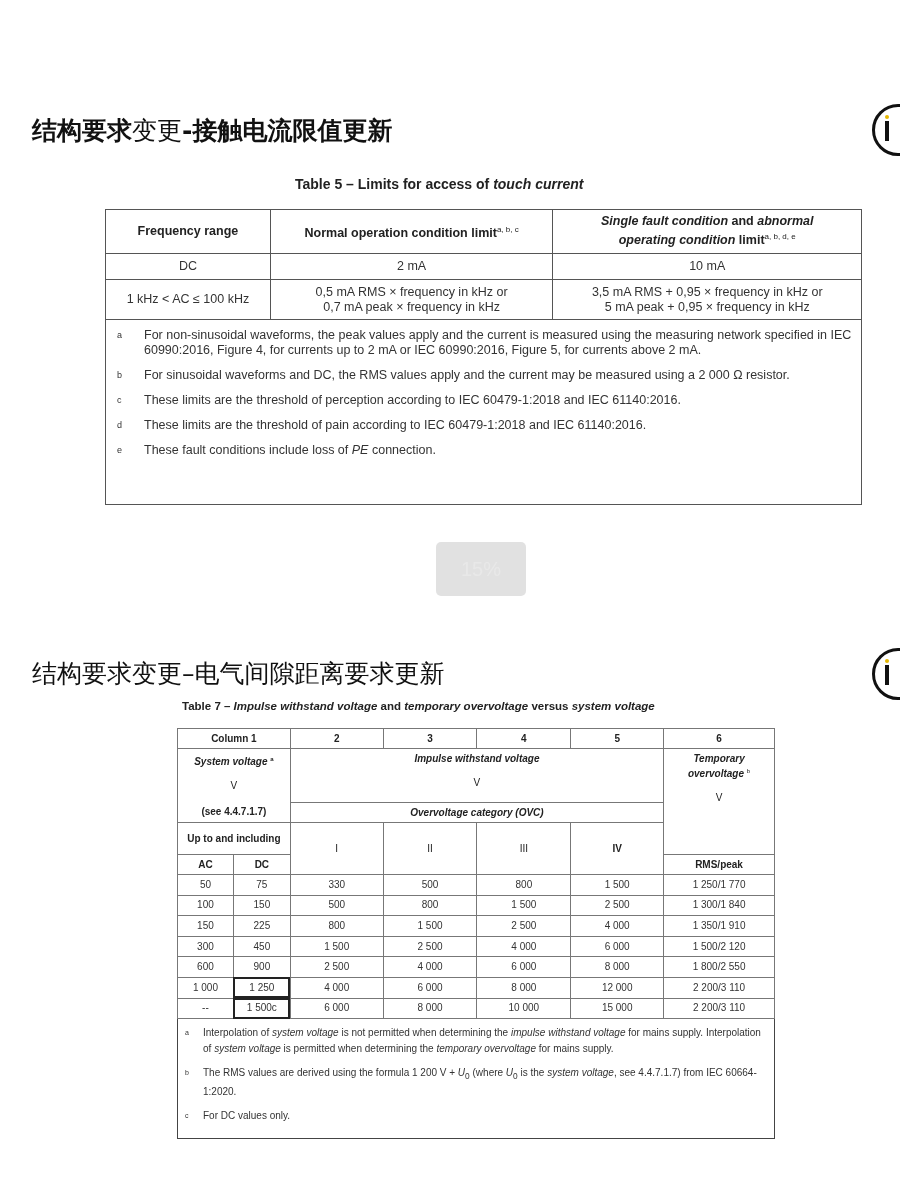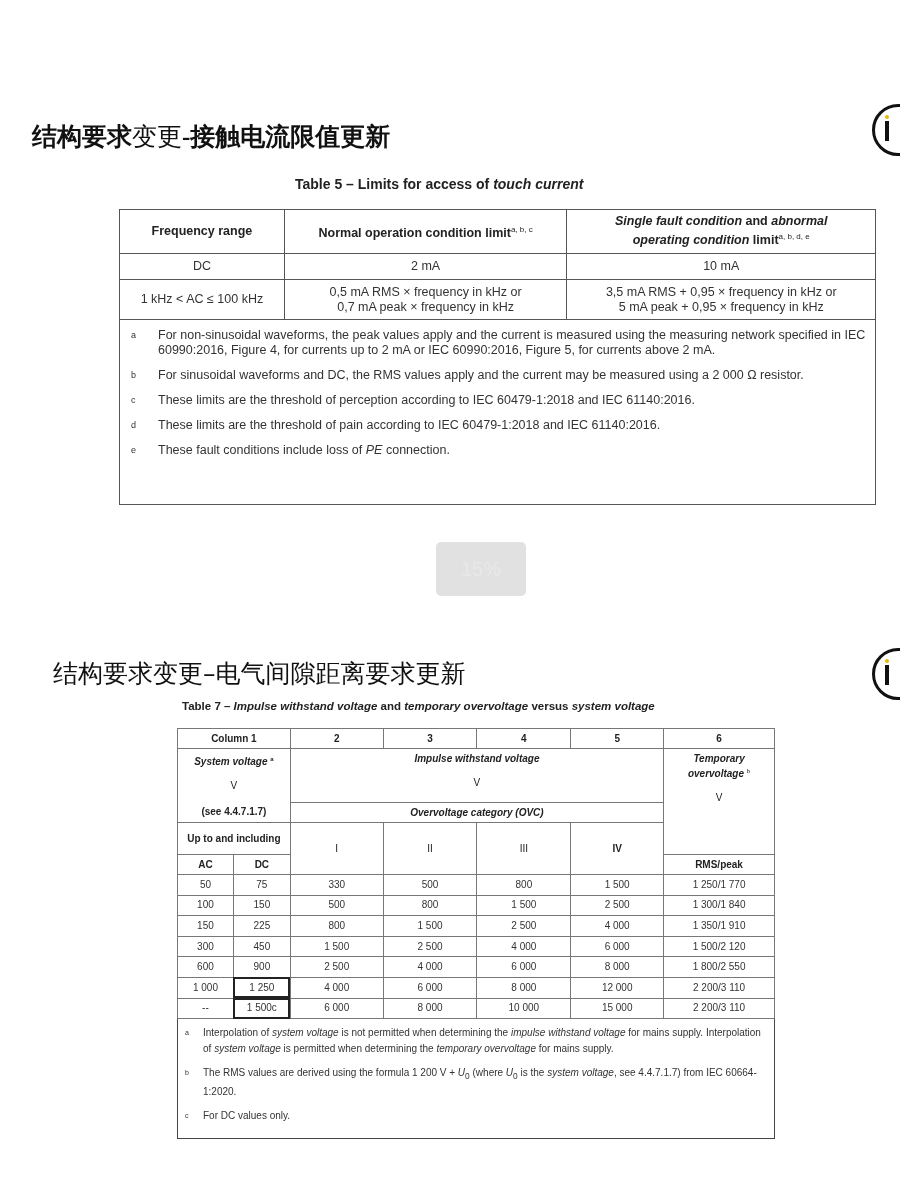--- a/index.html
+++ b/index.html
@@ -5,41 +5,41 @@
   html, body { margin:0; padding:0; background:#ffffff; }
   body { width:900px; height:1200px; position:relative; overflow:hidden; font-family:"Liberation Sans", sans-serif; color:#1a1a1a; }
   .section-title { position:absolute; left:32px; font-size:25px; font-weight:bold; color:#111; letter-spacing:0px; font-family:"DejaVu Sans", sans-serif; }
   .section-title.light { font-weight:normal; }
   .logo-circle { position:absolute; right:-24px; width:46px; height:46px; border:3px solid #111; border-radius:50%; }
   .logo-circle .dot { position:absolute; left:10px; top:8px; width:4px; height:4px; background:#e6b800; border-radius:50%; }
   .logo-circle .bar { position:absolute; left:10px; top:14px; width:4px; height:20px; background:#111; }
   .table-caption { position:absolute; font-weight:bold; color:#222; white-space:nowrap; }
   table { border-collapse:collapse; position:absolute; }
   
-  #t5 { left:119px; top:209px; width:757px; font-size:12.5px; color:#333; }
+  #t5 { left:105px; top:209px; width:757px; font-size:12.5px; color:#333; }
   #t5 td, #t5 th { border:1.5px solid #555; text-align:center; padding:0 4px; line-height:15px; }
   #t5 th { font-weight:bold; color:#222; }
   #t5 sup { font-size:8px; font-weight:normal; }
   #t5 .notes-cell { text-align:left; padding:8px 8px 6px 8px; font-size:12.5px; }
   .note { display:flex; margin-bottom:10px; line-height:15px; }
   .note .mk { width:27px; flex:none; font-size:9px; padding-left:3px; }
   #t7 .note { margin-bottom:8px; line-height:16px; }
   #t7 .note .mk { width:18px; font-size:7px; }
   
   #t7 { left:177px; top:728px; width:598px; font-size:10px; color:#333; }
   #t7 td, #t7 th { border:1px solid #777; text-align:center; padding:0 2px; line-height:12px; }
   #t7 th { font-weight:bold; color:#222; }
   #t7 .notes-cell { text-align:left; padding:6px 6px 4px 4px; font-size:10px; border:1.5px solid #444; }
   #t7 .boxed { outline:2px solid #222; outline-offset:-2px;margin-left:12px; }
   .overlay { position:absolute; left:436px; top:542px; width:90px; height:54px; background:rgba(200,200,200,0.55); border-radius:5px; color:#e8e8e8; font-size:20px; display:flex; align-items:center; justify-content:center; }
 </style>
 </head>
 <body>
 
-<div class="section-title" style="top:120px;font-family:Liberation Serif, serif;">
+<div class="section-title" style="top:114px;">
   <span>结构要求</span><span style="font-weight:normal">变更</span><span>-接触电流限值更新</span>
 </div>
 <div class="logo-circle" style="top:104px;">
     <div class="dot"></div>
     <div class="bar"></div>
   </div>
 
 <div class="table-caption" style="left:295px; top:176px; font-size:14px;">
   <span>Table 5 – Limits for access of </span><i>touch current</i>
 </div>
@@ -88,21 +88,21 @@
             <span class="mk">e</span>
             <span><span>These fault conditions include loss of </span><i>PE</i><span> connection.</span></span>
           </div>
     </td>
   </tr>
 </tbody>
   </table>
 
 <div class="overlay">15%</div>
 
-<div class="section-title light" style="top:657px;margin-left:21px;">结构要求变更–电气间隙距离要求更新</div>
+<div class="section-title light" style="top:657px;">结构要求变更–电气间隙距离要求更新</div>
 <div class="logo-circle" style="top:648px;">
     <div class="dot"></div>
     <div class="bar"></div>
   </div>
 
 <div class="table-caption" style="left:182px; top:700px; font-size:11.5px;">
   <span>Table 7 – </span><i>Impulse withstand voltage</i><span> and </span><i>temporary overvoltage</i><span> versus </span><i>system voltage</i>
 </div>
 
 <table id="t7">

